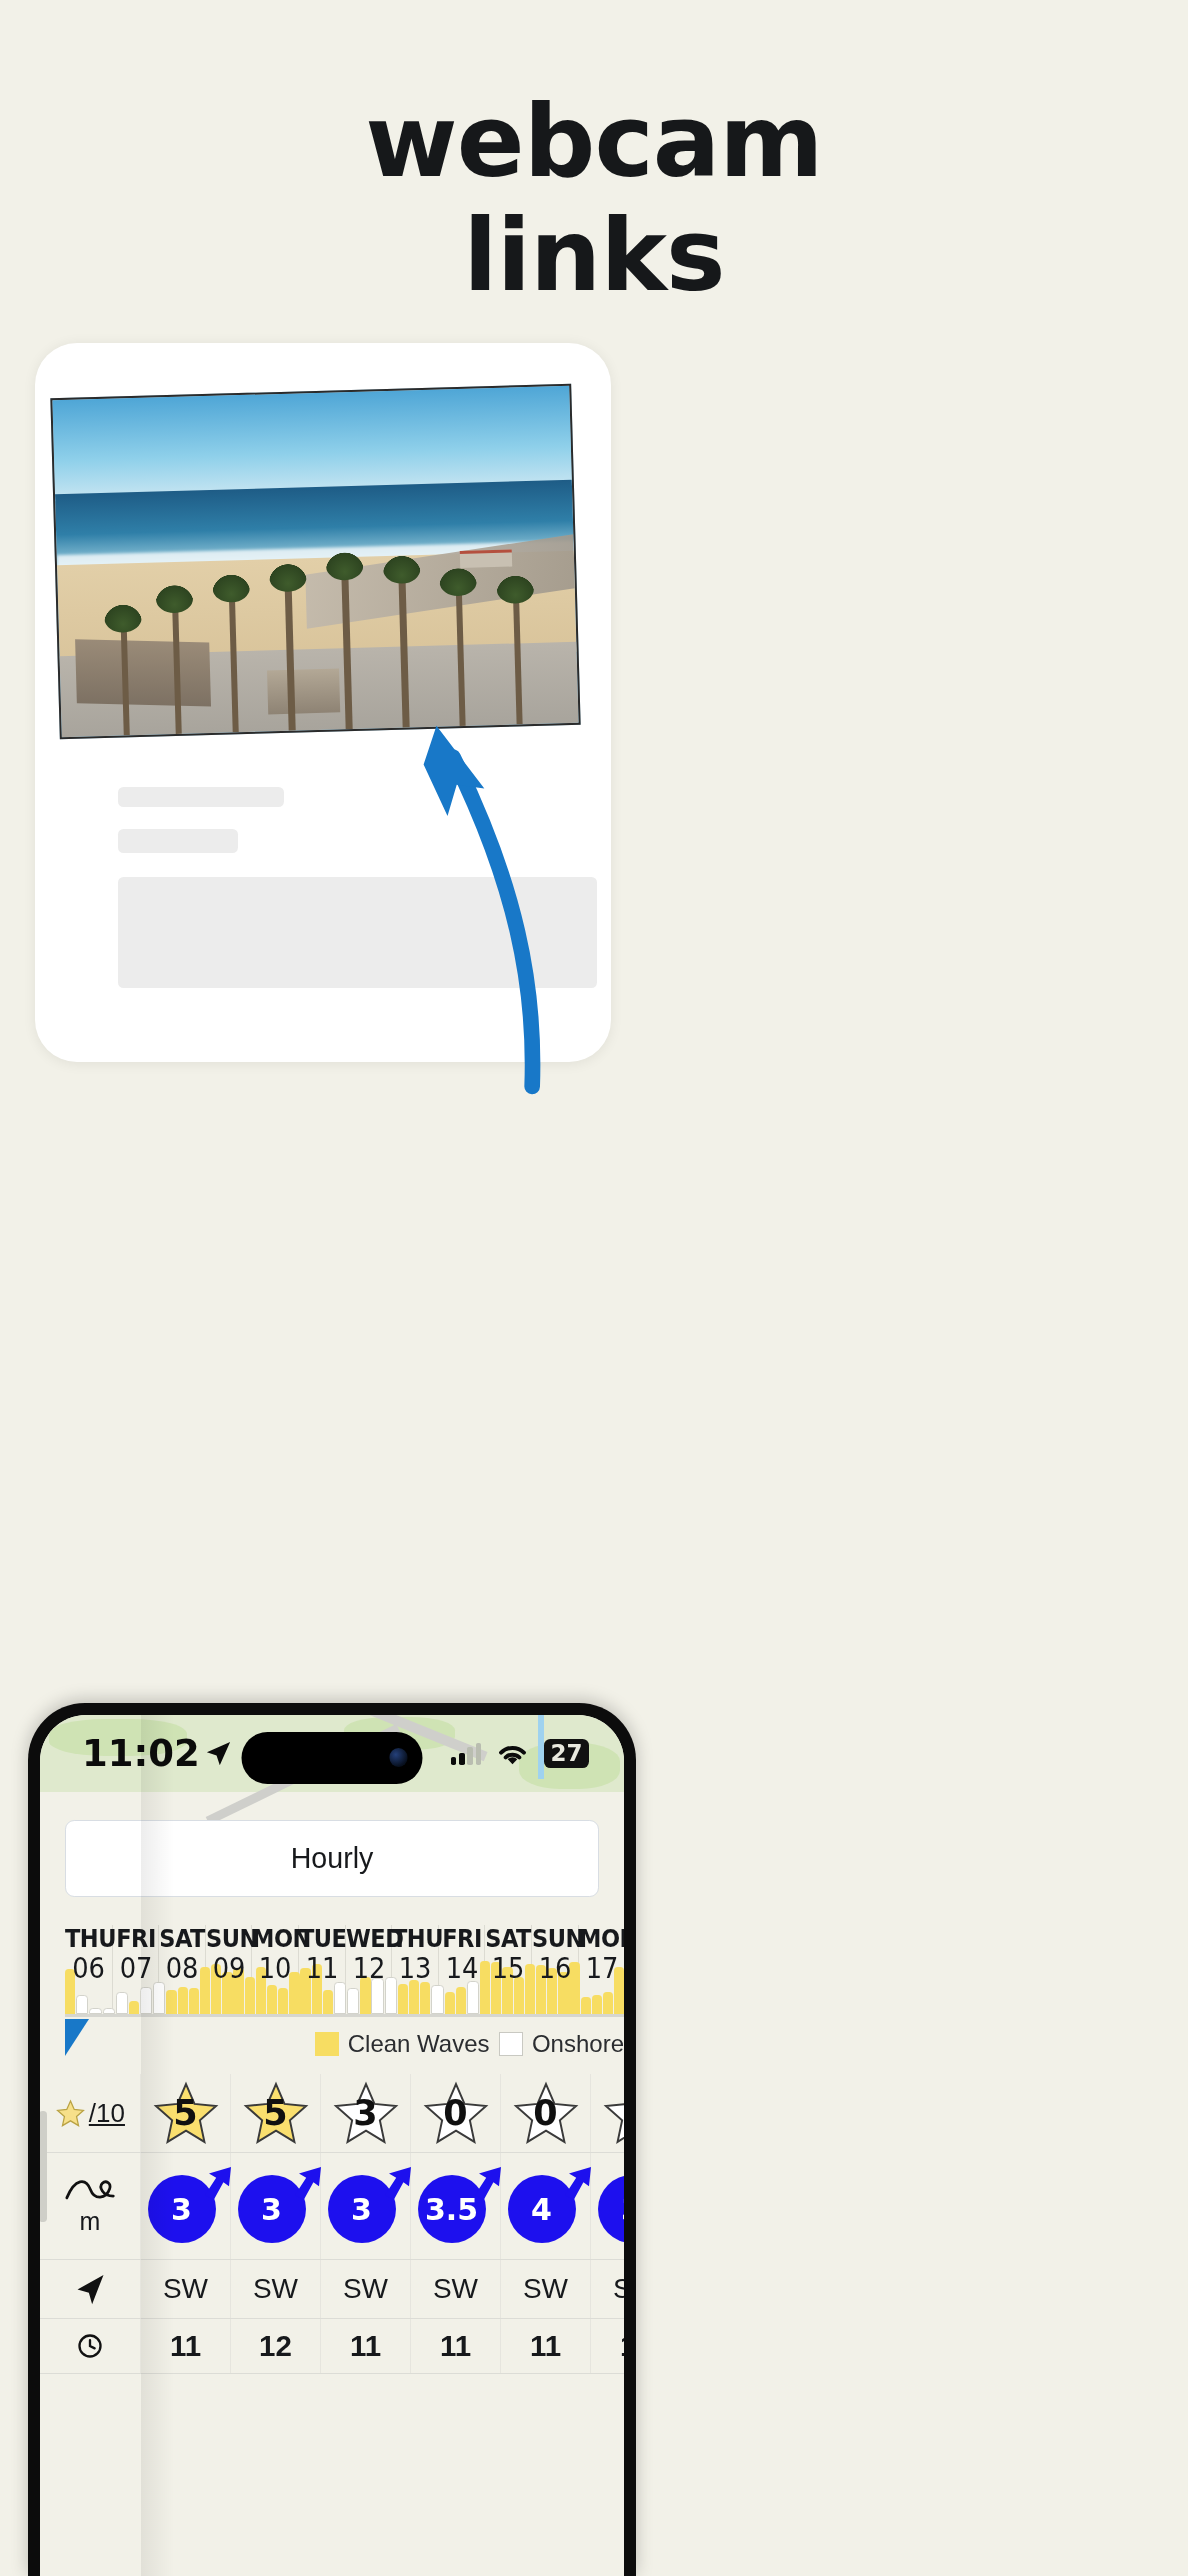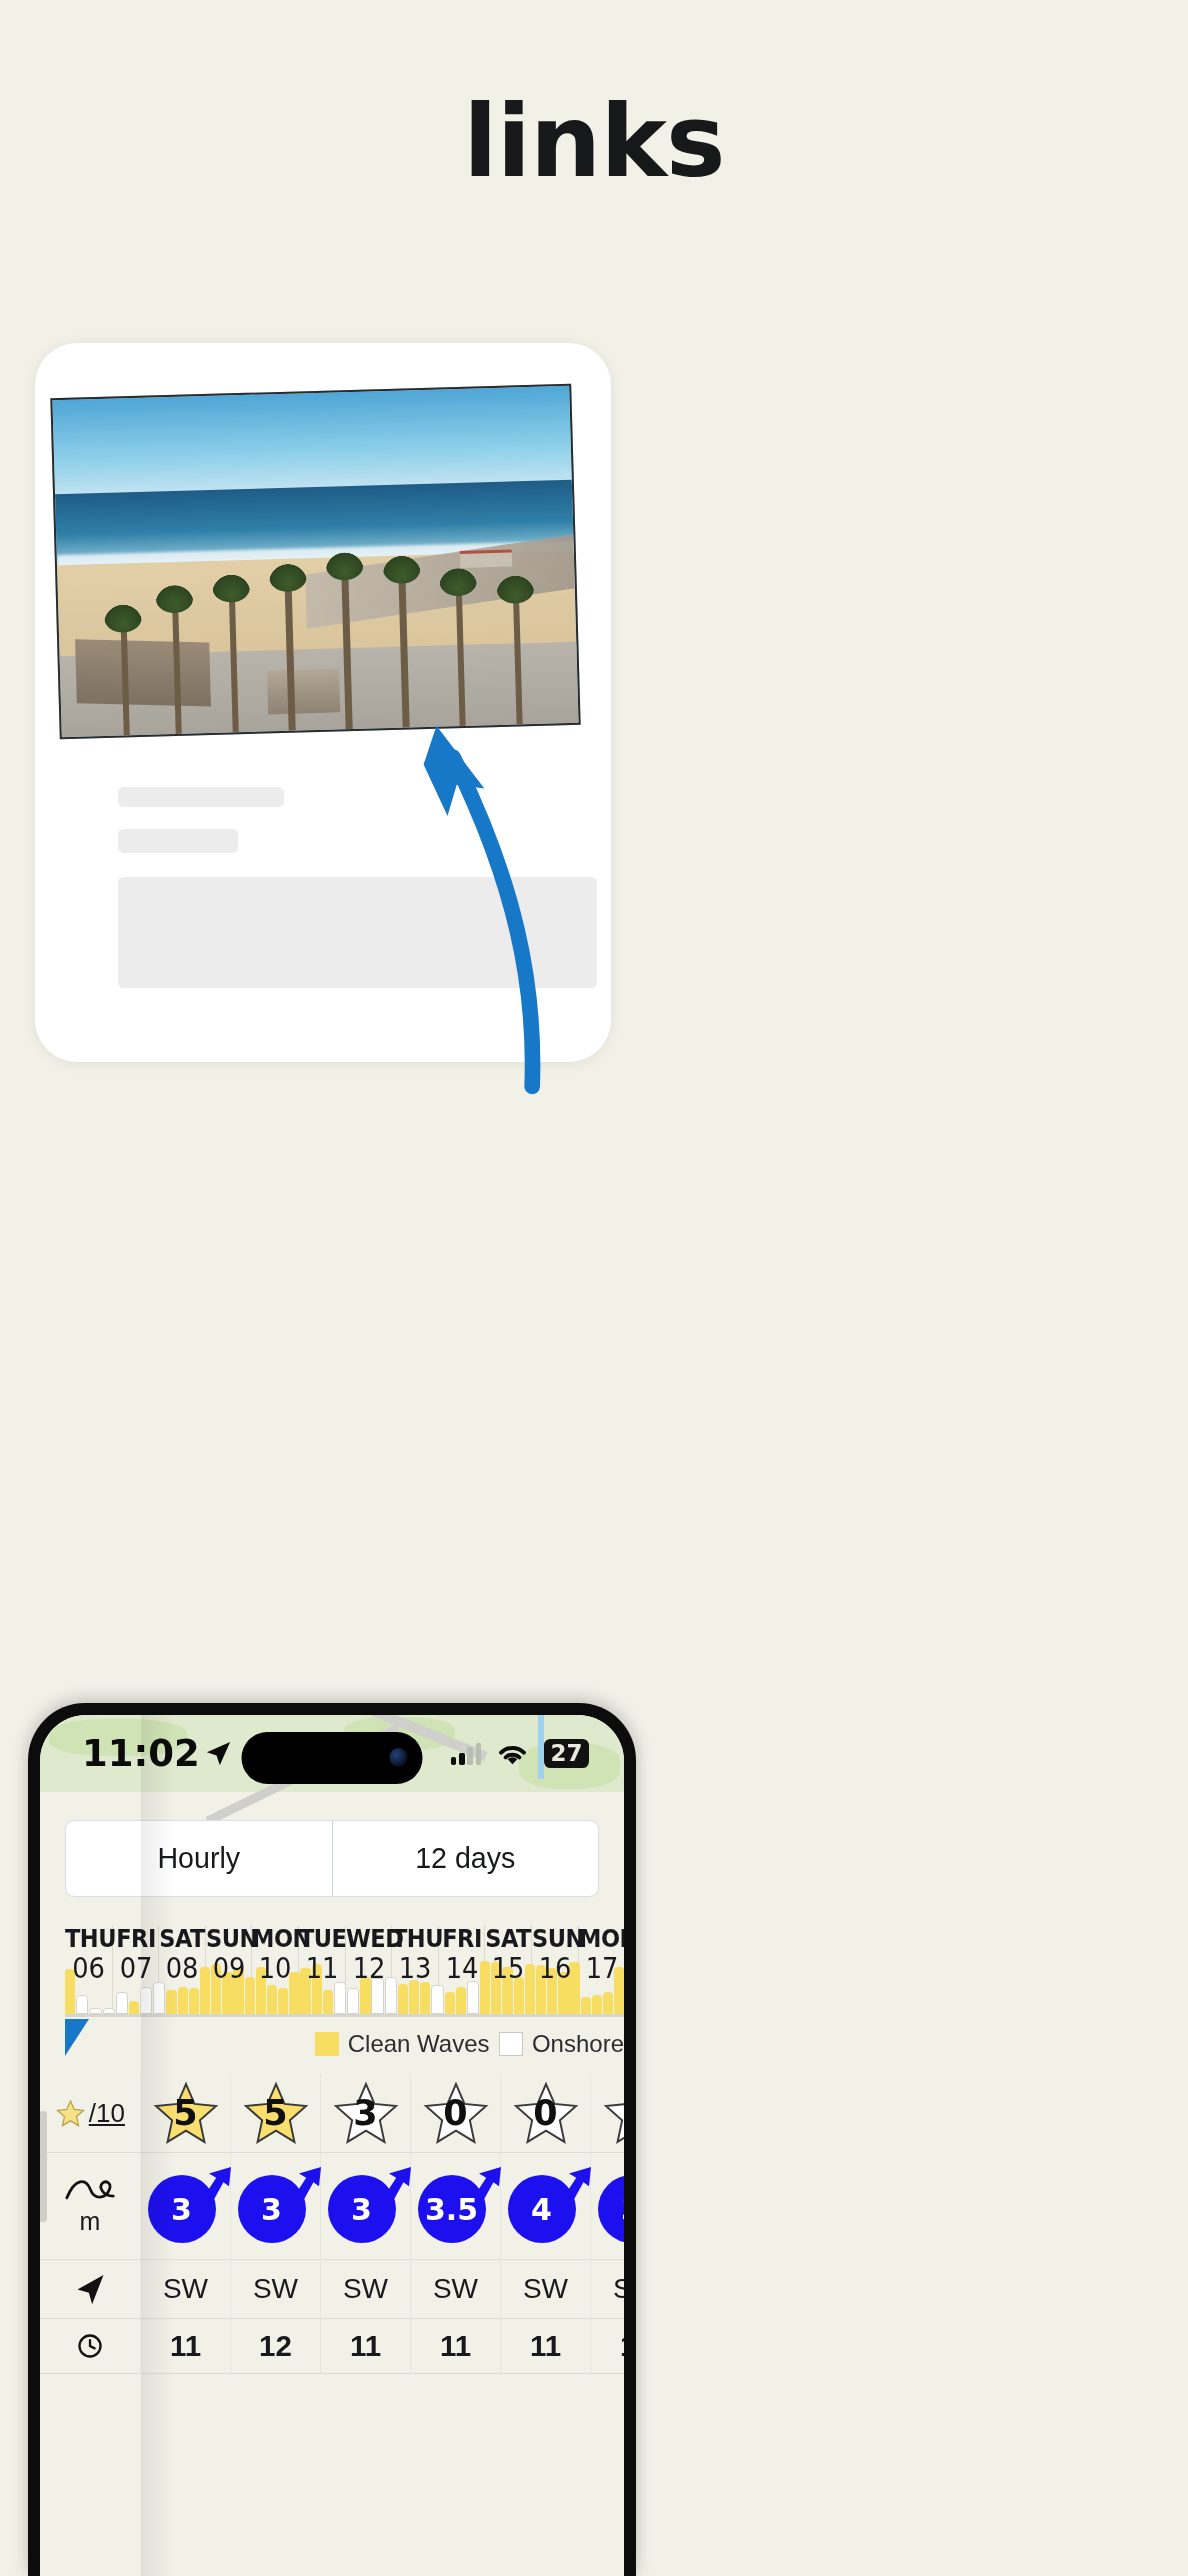--- a/index.html
+++ b/index.html
@@ -255,20 +255,21 @@
     position:absolute; left:-0.9px; top:396px; width:7.4px; height:111px;
     background:#cfcfc8; border-radius:3.7px;
   }
 </style>
 </head>
 <body>
 
 <div class="page">
 
   <div class="headline">
+    <div>webcam</div>
     <div>links</div>
   </div>
 
   <div class="back-phone">
     <div class="webcam-wrap">
       <div class="sky"></div>
       <div class="ocean"></div>
       <div class="surf"></div>
       <div class="sand"></div>
       <div class="plaza"></div>
@@ -330,21 +331,20 @@
           <span class="batt">27</span>
         </div>
       </div>
 
       <div class="notch">
         <span class="lens"></span>
       </div>
 
       <div class="tabs">
         <div class="tab">Hourly</div>
-        <div class="tab">12 days</div>
       </div>
 
       <div class="bars-layer" id="barsLayer">
           <div class="bar clean" style="height: 45px;"></div>
           <div class="bar onsh" style="height: 18.7px;"></div>
           <div class="bar onsh" style="height: 5.7px;"></div>
           <div class="bar onsh" style="height: 5.7px;"></div>
           <div class="bar onsh" style="height: 21.6px;"></div>
           <div class="bar clean" style="height: 13px;"></div>
           <div class="bar onsh" style="height: 27px;"></div>

